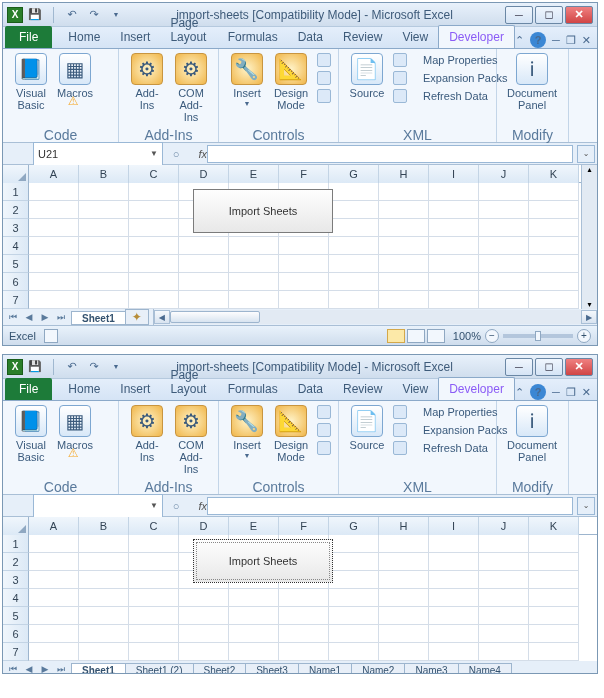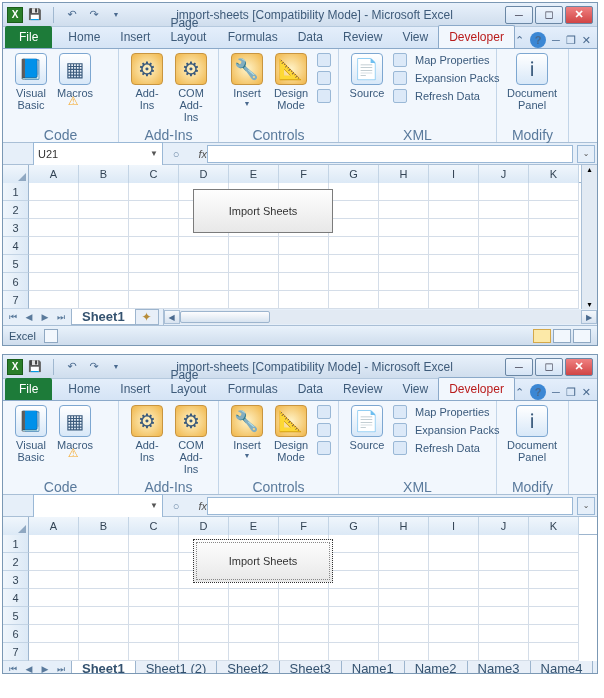--- a/index.html
+++ b/index.html
@@ -10,34 +10,34 @@
 .qat{display:flex;align-items:center;gap:6px}
 .qat-btn{width:16px;height:16px;display:flex;align-items:center;justify-content:center;color:#4a6a8f}
 .qat-sep{width:1px;height:16px;background:#a0b8d0;margin:0 4px}
 .title-text{flex:1;text-align:center;color:#3e5b7a;font-size:12px}
 .win-controls{display:flex;gap:2px}
 .win-btn{width:28px;height:18px;border:1px solid #6a87a5;background:linear-gradient(#f0f6fd,#d5e4f5);border-radius:2px;display:flex;align-items:center;justify-content:center;color:#445}
 .win-btn.close{background:linear-gradient(#f08080,#d04545);color:#fff;font-weight:bold}
 .tabs{height:22px;display:flex;align-items:flex-end;padding-left:2px;background:linear-gradient(#e4eefb,#d5e4f5);border-bottom:1px solid #8ba9c9}
 .file-tab{background:#1d7b39;color:#fff;padding:4px 14px 4px 14px;font-size:12px;border-radius:2px 2px 0 0;margin-right:6px}
 .tab{padding:4px 10px;color:#3e5b7a;font-size:12px}
-.tab.active{background:#f2f7fd;border:1px solid #8ba9c9;border-bottom:none;border-radius:2px 2px 0 0;color:#b91c1c}
+.tab.active{background:#f2f7fd;border:1px solid #8ba9c9;border-bottom:none;border-radius:2px 2px 0 0;color:#8b5cf6}
 .tab-right{margin-left:auto;display:flex;align-items:center;gap:6px;padding-right:6px}
 .tab-right span{color:#4a6a8f;font-size:11px}
 .help-btn{width:16px;height:16px;border-radius:50%;background:#3b87d4;color:#fff;display:flex;align-items:center;justify-content:center;font-weight:bold;font-size:10px}
 .ribbon{background:#f2f7fd;display:flex;border-bottom:1px solid #a9bfd6;height:94px}
 .rgroup{border-right:1px solid #c3d5e8;display:flex;flex-direction:column}
 .rgroup-body{flex:1;display:flex;align-items:flex-start;padding:2px 6px}
 .rgroup-label{height:15px;text-align:center;color:#5a7a9c;font-size:14px}
 .ritem{display:flex;flex-direction:column;align-items:center;justify-content:flex-start;padding:2px 4px;text-align:center;color:#3a5a7c;font-size:11px;line-height:12px;min-width:44px}
 .ritem.wide{min-width:56px}
 .ricon{width:32px;height:32px;margin-bottom:2px;display:flex;align-items:center;justify-content:center;font-size:20px;background:radial-gradient(#fff3c8,#f0b64a);border:1px solid #c89540;border-radius:4px}
 .ricon.doc{background:linear-gradient(#fff,#d8e8f8);border:1px solid #7da7d1}
 .ricon.gear{background:radial-gradient(#fff3c8,#f0b64a)}
-.rsmall{display:flex;align-items:center;gap:8px;color:#3a5a7c;font-size:11px;margin:2px 0;white-space:nowrap}
+.rsmall{display:flex;align-items:center;gap:16px;color:#3a5a7c;font-size:11px;margin:2px 0;white-space:nowrap}
 .rsmall .si{width:14px;height:14px;background:#dce9f8;border:1px solid #9ab8d6;border-radius:2px}
 .vcol{display:flex;flex-direction:column;justify-content:flex-start;margin-left:4px}
 .dd{font-size:7px;color:#4a6a8f;margin-top:-1px}
 .warn{color:#f5a623;font-size:12px;position:relative;top:-4px;left:-2px}
 .namebox-row{height:22px;background:#e6eff9;display:flex;align-items:center;border-bottom:1px solid #a9bfd6}
 .namebox{width:130px;height:24px;border:1px solid #9ab8d6;background:#fff;margin-left:30px;display:flex;align-items:center;padding:0 4px;font-size:11px;color:#333}
 .nb-dd{margin-left:auto;color:#555;font-size:8px}
 .fx-area{display:flex;align-items:center;margin-left:4px;flex:1}
 .fx-btn{width:18px;height:18px;display:flex;align-items:center;justify-content:center;color:#6b87a5}
 .fx-label{width:22px;font-style:italic;color:#555;text-align:right}
@@ -50,21 +50,21 @@
 .colhdr{width:50px;height:18px;background:linear-gradient(#f0f6fc,#dce9f6);border-right:1px solid #c3d4e5;text-align:center;line-height:18px;color:#345}
 .row{display:flex;height:18px}
 .rowhdr{width:26px;background:linear-gradient(to right,#f0f6fc,#dce9f6);border-right:1px solid #9db5ce;border-bottom:1px solid #c3d4e5;text-align:center;line-height:18px;color:#345}
 .cell{width:50px;border-right:1px solid #d4dde8;border-bottom:1px solid #d4dde8}
 .import-btn{position:absolute;left:190px;width:140px;height:44px;background:linear-gradient(#fefefe,#e8e8e8);border:1px solid #7b7b7b;display:flex;align-items:center;justify-content:center;font-size:13px;color:#333}
 .import-btn.selected{border:1px dotted #333;outline:1px dotted #888;outline-offset:-4px}
 .scroll-row{height:16px;display:flex;background:#e6eff9}
 .sheet-nav{display:flex;align-items:center;padding:0 2px}
 .nav-btn{width:16px;height:14px;display:flex;align-items:center;justify-content:center;color:#5a7a9c;font-size:9px}
 .sheet-tabs{display:flex;align-items:flex-end;border-bottom:1px solid #9db5ce;flex:0 0 auto}
-.st{padding:1px 10px 0;border:1px solid #9db5ce;border-bottom:none;margin-right:-1px;font-size:13px;background:#e8eff8;color:#34526f;white-space:nowrap}
+.st{padding:1px 10px 0;border:1px solid #9db5ce;border-bottom:none;margin-right:-1px;font-size:10px;background:#e8eff8;color:#34526f;white-space:nowrap}
 .st.active{background:#fff;font-weight:bold}
 .new-tab{width:24px;display:flex;align-items:center;justify-content:center;color:#b78d3a;font-size:12px;border:1px solid #9db5ce;border-bottom:none;background:#e8eff8}
 .hscroll{flex:1;display:flex;align-items:center;border-left:1px solid #a9bfd6;margin-left:4px}
 .hs-btn{width:16px;height:14px;background:linear-gradient(#f4f8fc,#d8e3f0);border:1px solid #a9bfd6;display:flex;align-items:center;justify-content:center;font-size:8px;color:#4a6a8f}
 .hs-track{flex:1;background:#e2eaf3;height:14px;position:relative}
 .hs-thumb{position:absolute;left:0;width:90px;height:12px;top:1px;background:linear-gradient(#fdfdfe,#d8e4f0);border:1px solid #9db5ce;border-radius:2px}
 .status-bar{height:20px;background:linear-gradient(#e9f2fb,#cfdded);display:flex;align-items:center;padding:0 6px;border-top:1px solid #a9bfd6;color:#34526f}
 .sb-views{display:flex;gap:2px;margin-left:auto}
 .sb-v{width:18px;height:14px;border:1px solid #8fa8c2;background:#f2f7fd}
 .sb-v.active{background:#fce9a8;border-color:#d4a84a}
@@ -371,20 +371,28 @@
   </div>
 
   <div class="status-bar">
     <span>Excel</span>
     <span class="macro-icon"></span>
     <div class="sb-views">
       <div class="sb-v active"></div>
       <div class="sb-v"></div>
       <div class="sb-v"></div>
     </div>
+    <div class="zoom">
+      <span>100%</span>
+      <div class="zoom-btn">−</div>
+      <div class="zoom-track">
+          <div class="zoom-thumb"></div>
+        </div>
+      <div class="zoom-btn">+</div>
+    </div>
   </div>
 </div>
 
 <div class="window" style="height:320px;overflow:hidden">
   <div class="titlebar">
     <span class="tb-icon">X</span>
     <div class="qat">
       <span class="qat-btn">💾</span>
       <span class="qat-sep"></span>
       <span class="qat-btn">↶</span>

